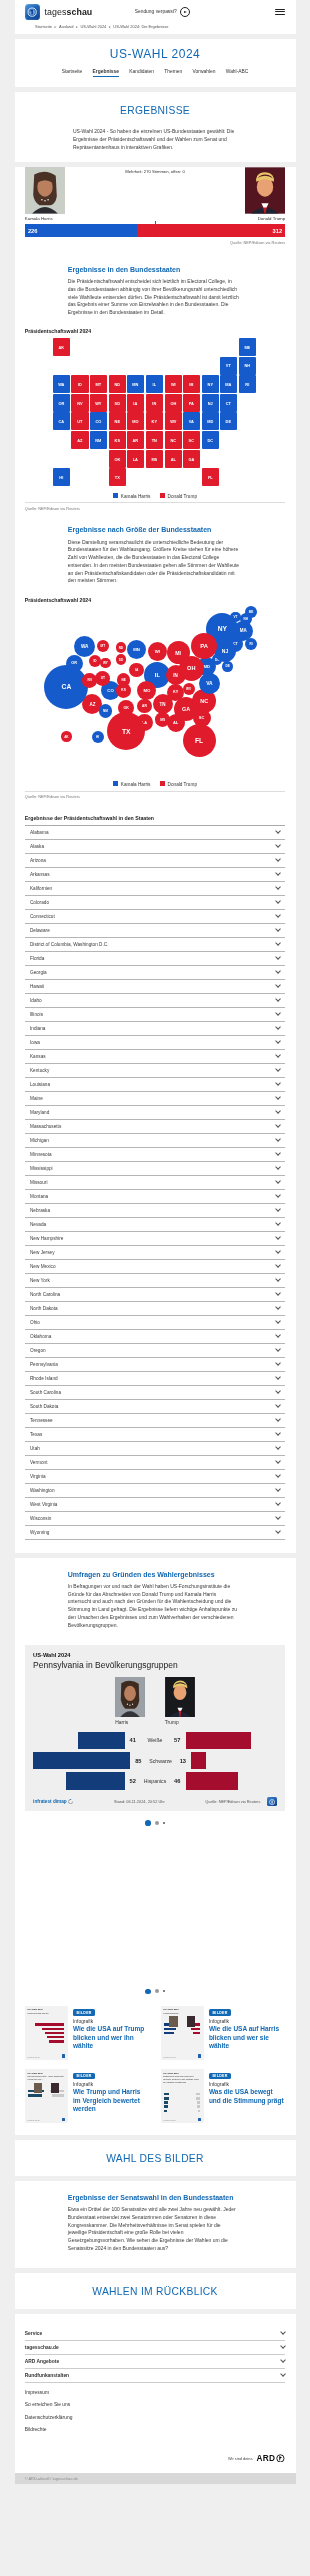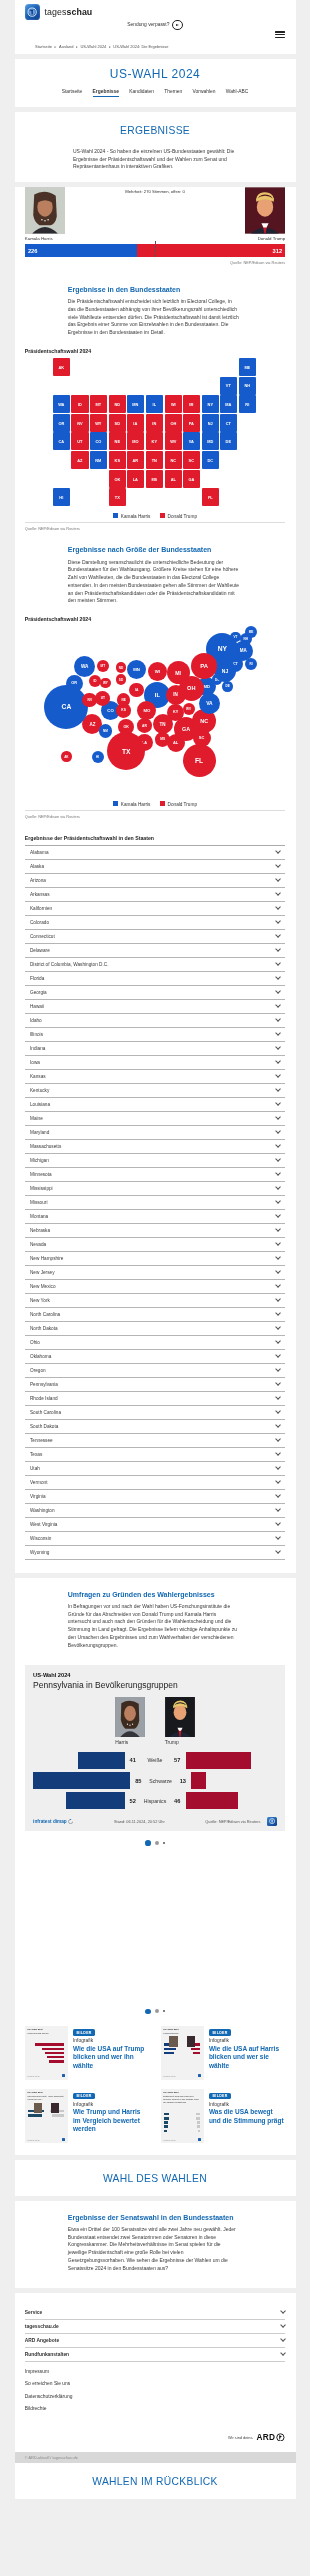--- a/index.html
+++ b/index.html
@@ -6,21 +6,21 @@
   body{
     width:310px;min-height:2576px;background:#efefef;
     font-family:"Liberation Sans","DejaVu Sans",sans-serif;color:#333;
     -webkit-font-smoothing:antialiased;
   }
   .col{width:281px;margin:0 auto;}
   .band{background:#fff;margin-bottom:5.2px;}
   .pad{padding:7.2px 10.3px;}
   
   .hdr{background:#fff;padding:4.1px 10.3px 2.1px;}
-  .hdr-top{display:flex;flex-direction:column;}
+  .hdr-top{display:flex;align-items:center;}
   .logo-wrap{display:flex;align-items:center;gap:4.1px;}
   .logo-sq{width:15.5px;height:15.5px;border-radius:3.6px;background:linear-gradient(140deg,#4f9be0 0%,#1d62b5 45%,#0a3d8f 100%);display:flex;align-items:center;justify-content:center;box-shadow:inset 0 0 2.1px rgba(255,255,255,.35);}
   .logo-sq svg{display:block;}
   .logo-word{font-size:8.8px;color:#222;letter-spacing:0.1px;}
   .logo-word b{font-weight:bold;}
   .missed{margin-left:auto;margin-right:auto;display:flex;align-items:center;gap:3.1px;font-size:4.9px;color:#333;}
   .burger{margin-left:auto;width:10.3px;display:flex;flex-direction:column;gap:1.6px;cursor:pointer;padding:1.6px 0;}
   .burger span{display:block;height:1.1px;background:#222;border-radius:0.5px;}
   .crumbs{padding:4.7px 0 3.1px 10.3px;font-size:4px;color:#555;display:flex;gap:2.6px;align-items:center;flex-wrap:wrap;}
   .crumb{cursor:pointer;}
@@ -749,28 +749,32 @@
               <span class="mini-ard"></span>
             </div>
           </div>
           <div class="teaser-txt"><span class="badge">BILDER</span><div class="kicker">Infografik</div><div class="teaser-title">Was die USA bewegt und die Stimmung prägt</div></div>
         </div>
       </div>
   </div>
 
 
   <div class="band">
-    <h2 class="h-center">WAHL DES WAHLEN</h2>
+    <h2 class="h-center">WAHL DES BILDER</h2>
   </div>
 
   <div class="band">
     <div class="pad" style="padding-top:12.4px;padding-bottom:15.5px;">
       <h3 class="h-sub" style="margin-left:43px;">Ergebnisse der Senatswahl in den Bundesstaaten</h3>
       <p class="txt-block" style="margin-left:43px;">Etwa ein Drittel der 100 Senatssitze wird alle zwei Jahre neu gewählt. Jeder Bundesstaat entsendet zwei Senatorinnen oder Senatoren in diese Kongresskammer. Die Mehrheitsverhältnisse im Senat spielen für die jeweilige Präsidentschaft eine große Rolle bei vielen Gesetzgebungsvorhaben. Wie sehen die Ergebnisse der Wahlen um die Senatssitze 2024 in den Bundesstaaten aus?</p>
     </div>
+  </div>
+
+  <div class="band">
+    <h2 class="h-center">WAHLEN IM RÜCKBLICK</h2>
   </div>
 
   <div class="band" style="margin-bottom:0;">
     <div class="foot-band">
       <div id="footAcc">
           <div class="facc-row">
             <span>Service</span>
             <span class="chev"></span>
           </div>
           <div class="facc-row">
@@ -800,18 +804,14 @@
               <circle cx="8.5" cy="8.5" r="7" fill="none" stroke="#111" stroke-width="1.8"></circle>
               <path d="M7 4.5 L11.5 7 L7 9.5 Z" fill="#111"></path>
               <rect x="6.4" y="4.5" width="1.6" height="8" fill="#111"></rect>
             </svg>
         </span>
       </div>
     </div>
     <div class="copy-strip">© ARD-aktuell / tagesschau.de</div>
   </div>
 
-  <div class="band">
-    <h2 class="h-center">WAHLEN IM RÜCKBLICK</h2>
-  </div>
-
 </div>
 
 
 </body></html>

